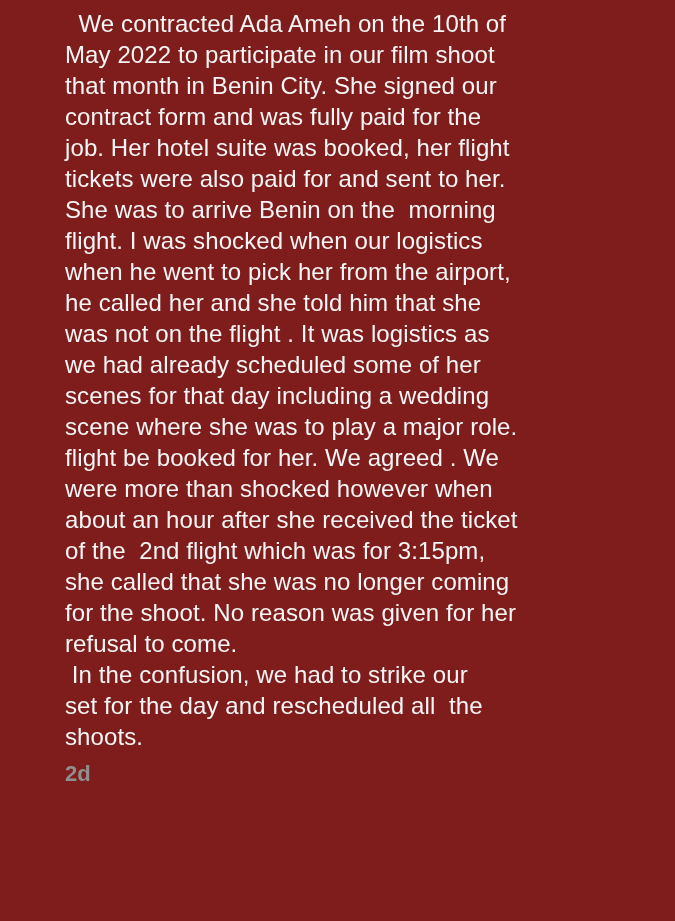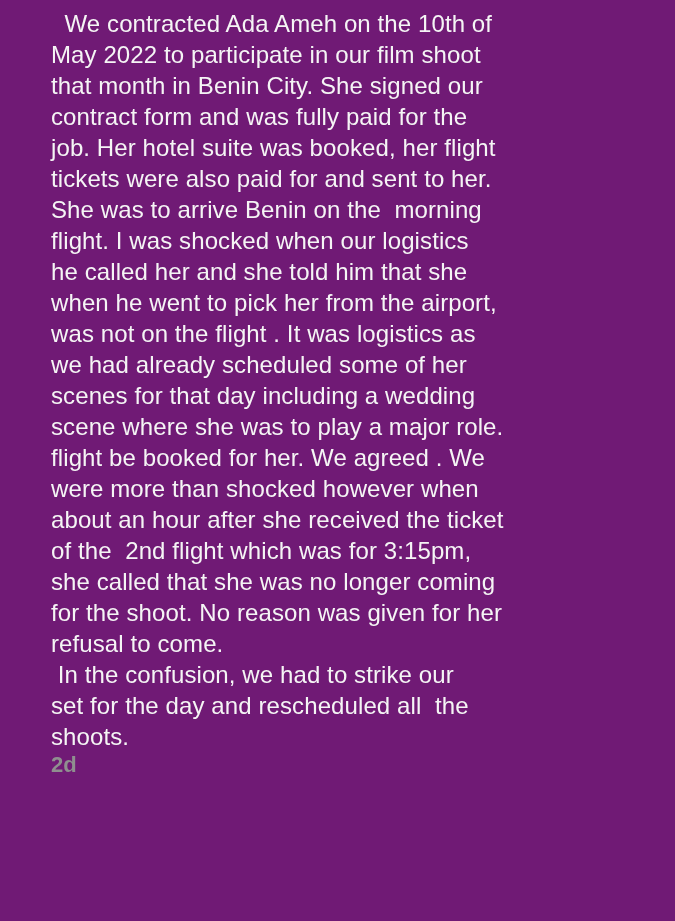--- a/index.html
+++ b/index.html
@@ -4,62 +4,62 @@
 <style>
   html, body {
     margin: 0;
     padding: 0;
     background: #000000;
   }
   .screen {
     position: relative;
     width: 675px;
     height: 921px;
-    background: #701a75;
+    background: #7f1d1d;
     overflow: hidden;
     box-sizing: border-box;
-    padding: 8px 10px 0 51px;
+    padding: 8px 10px 0 65px;
   }
   .text-block {
     display: block;
   }
   .text-line {
     font-family: "Liberation Sans", sans-serif;
     font-size: 24px;
     line-height: 31px;
     font-weight: 400;
     color: #f5f5f5;
     white-space: pre;
     letter-spacing: 0.1px;
   }
   .timestamp {
     font-family: "Liberation Sans", sans-serif;
     font-size: 22px;
     line-height: 26px;
     font-weight: 600;
     color: #8f8f8f;
-    margin-top: 0;
+    margin-top: 9px;
     white-space: pre;
   }
 </style>
 </head>
 <body>
 
 <div class="screen">
   <div class="text-block">
       <div class="text-line">  We contracted Ada Ameh on the 10th of</div>
       <div class="text-line">May 2022 to participate in our film shoot</div>
       <div class="text-line">that month in Benin City. She signed our</div>
       <div class="text-line">contract form and was fully paid for the</div>
       <div class="text-line">job. Her hotel suite was booked, her flight</div>
       <div class="text-line">tickets were also paid for and sent to her.</div>
       <div class="text-line">She was to arrive Benin on the  morning</div>
       <div class="text-line">flight. I was shocked when our logistics</div>
+      <div class="text-line">when he went to pick her from the airport,</div>
       <div class="text-line">he called her and she told him that she</div>
-      <div class="text-line">when he went to pick her from the airport,</div>
       <div class="text-line">was not on the flight . It was logistics as</div>
       <div class="text-line">we had already scheduled some of her</div>
       <div class="text-line">scenes for that day including a wedding</div>
       <div class="text-line">scene where she was to play a major role.</div>
       <div class="text-line">flight be booked for her. We agreed . We</div>
       <div class="text-line">were more than shocked however when</div>
       <div class="text-line">about an hour after she received the ticket</div>
       <div class="text-line">of the  2nd flight which was for 3:15pm,</div>
       <div class="text-line">she called that she was no longer coming</div>
       <div class="text-line">for the shoot. No reason was given for her</div>

